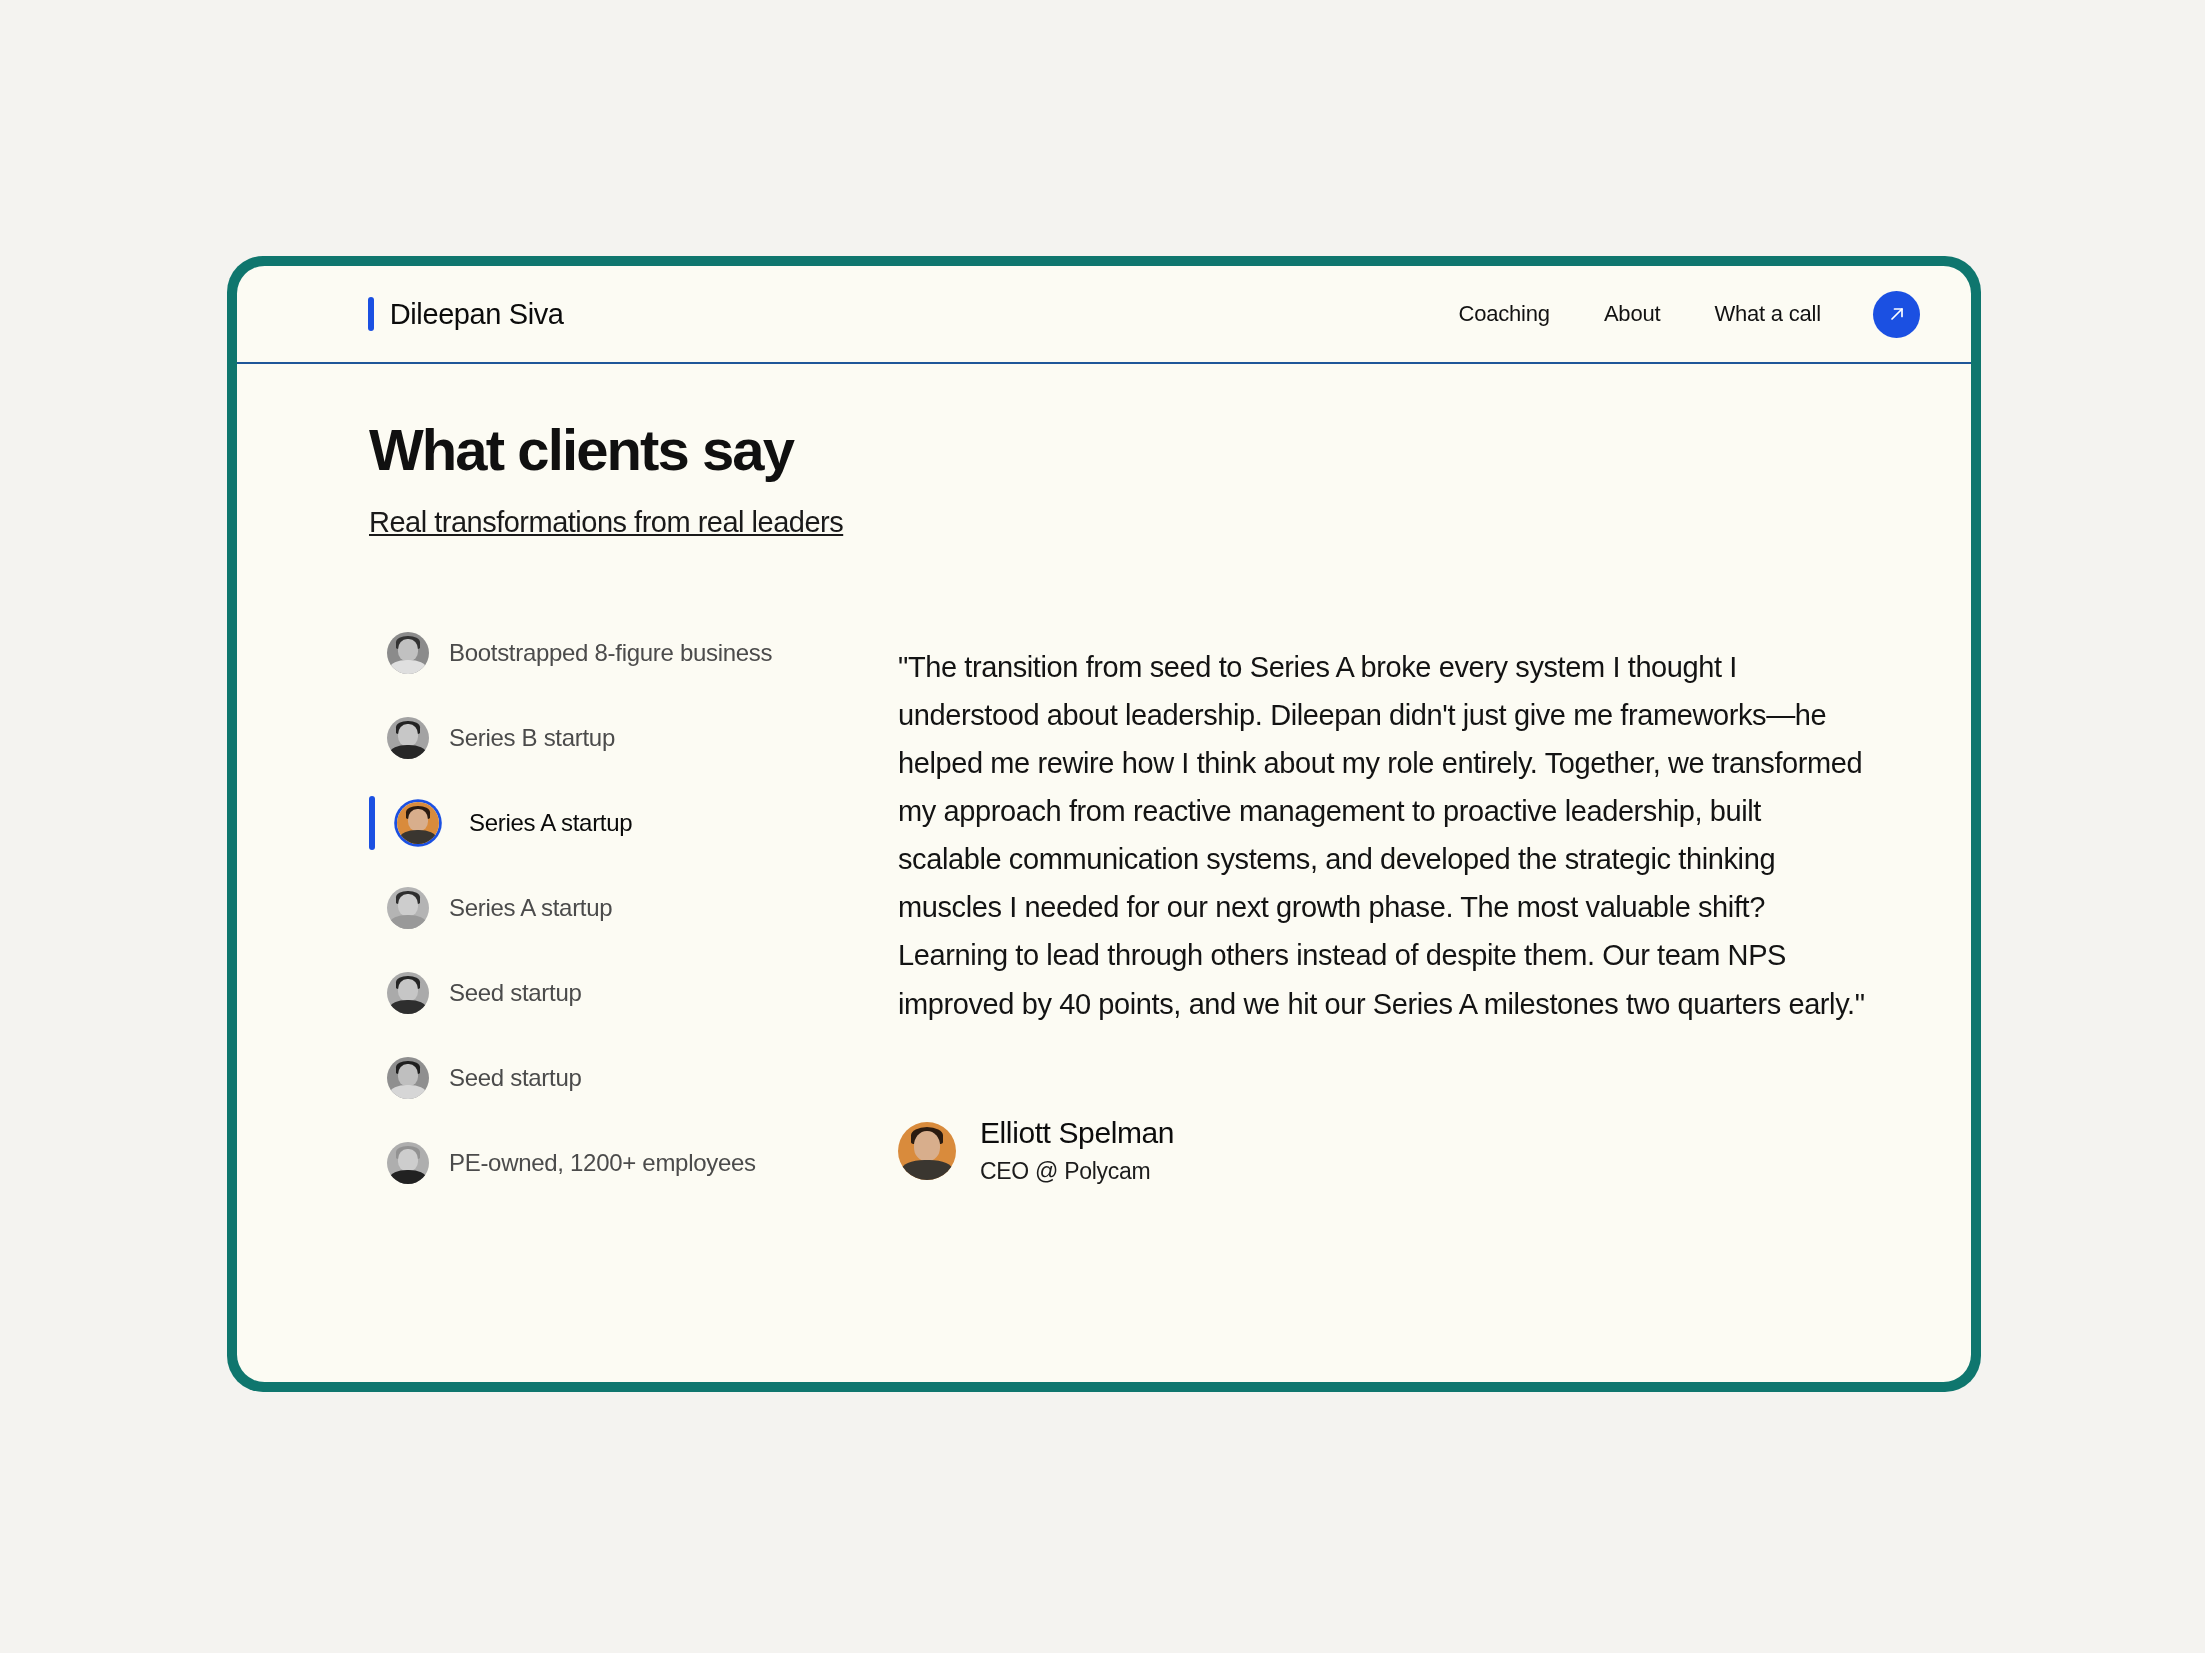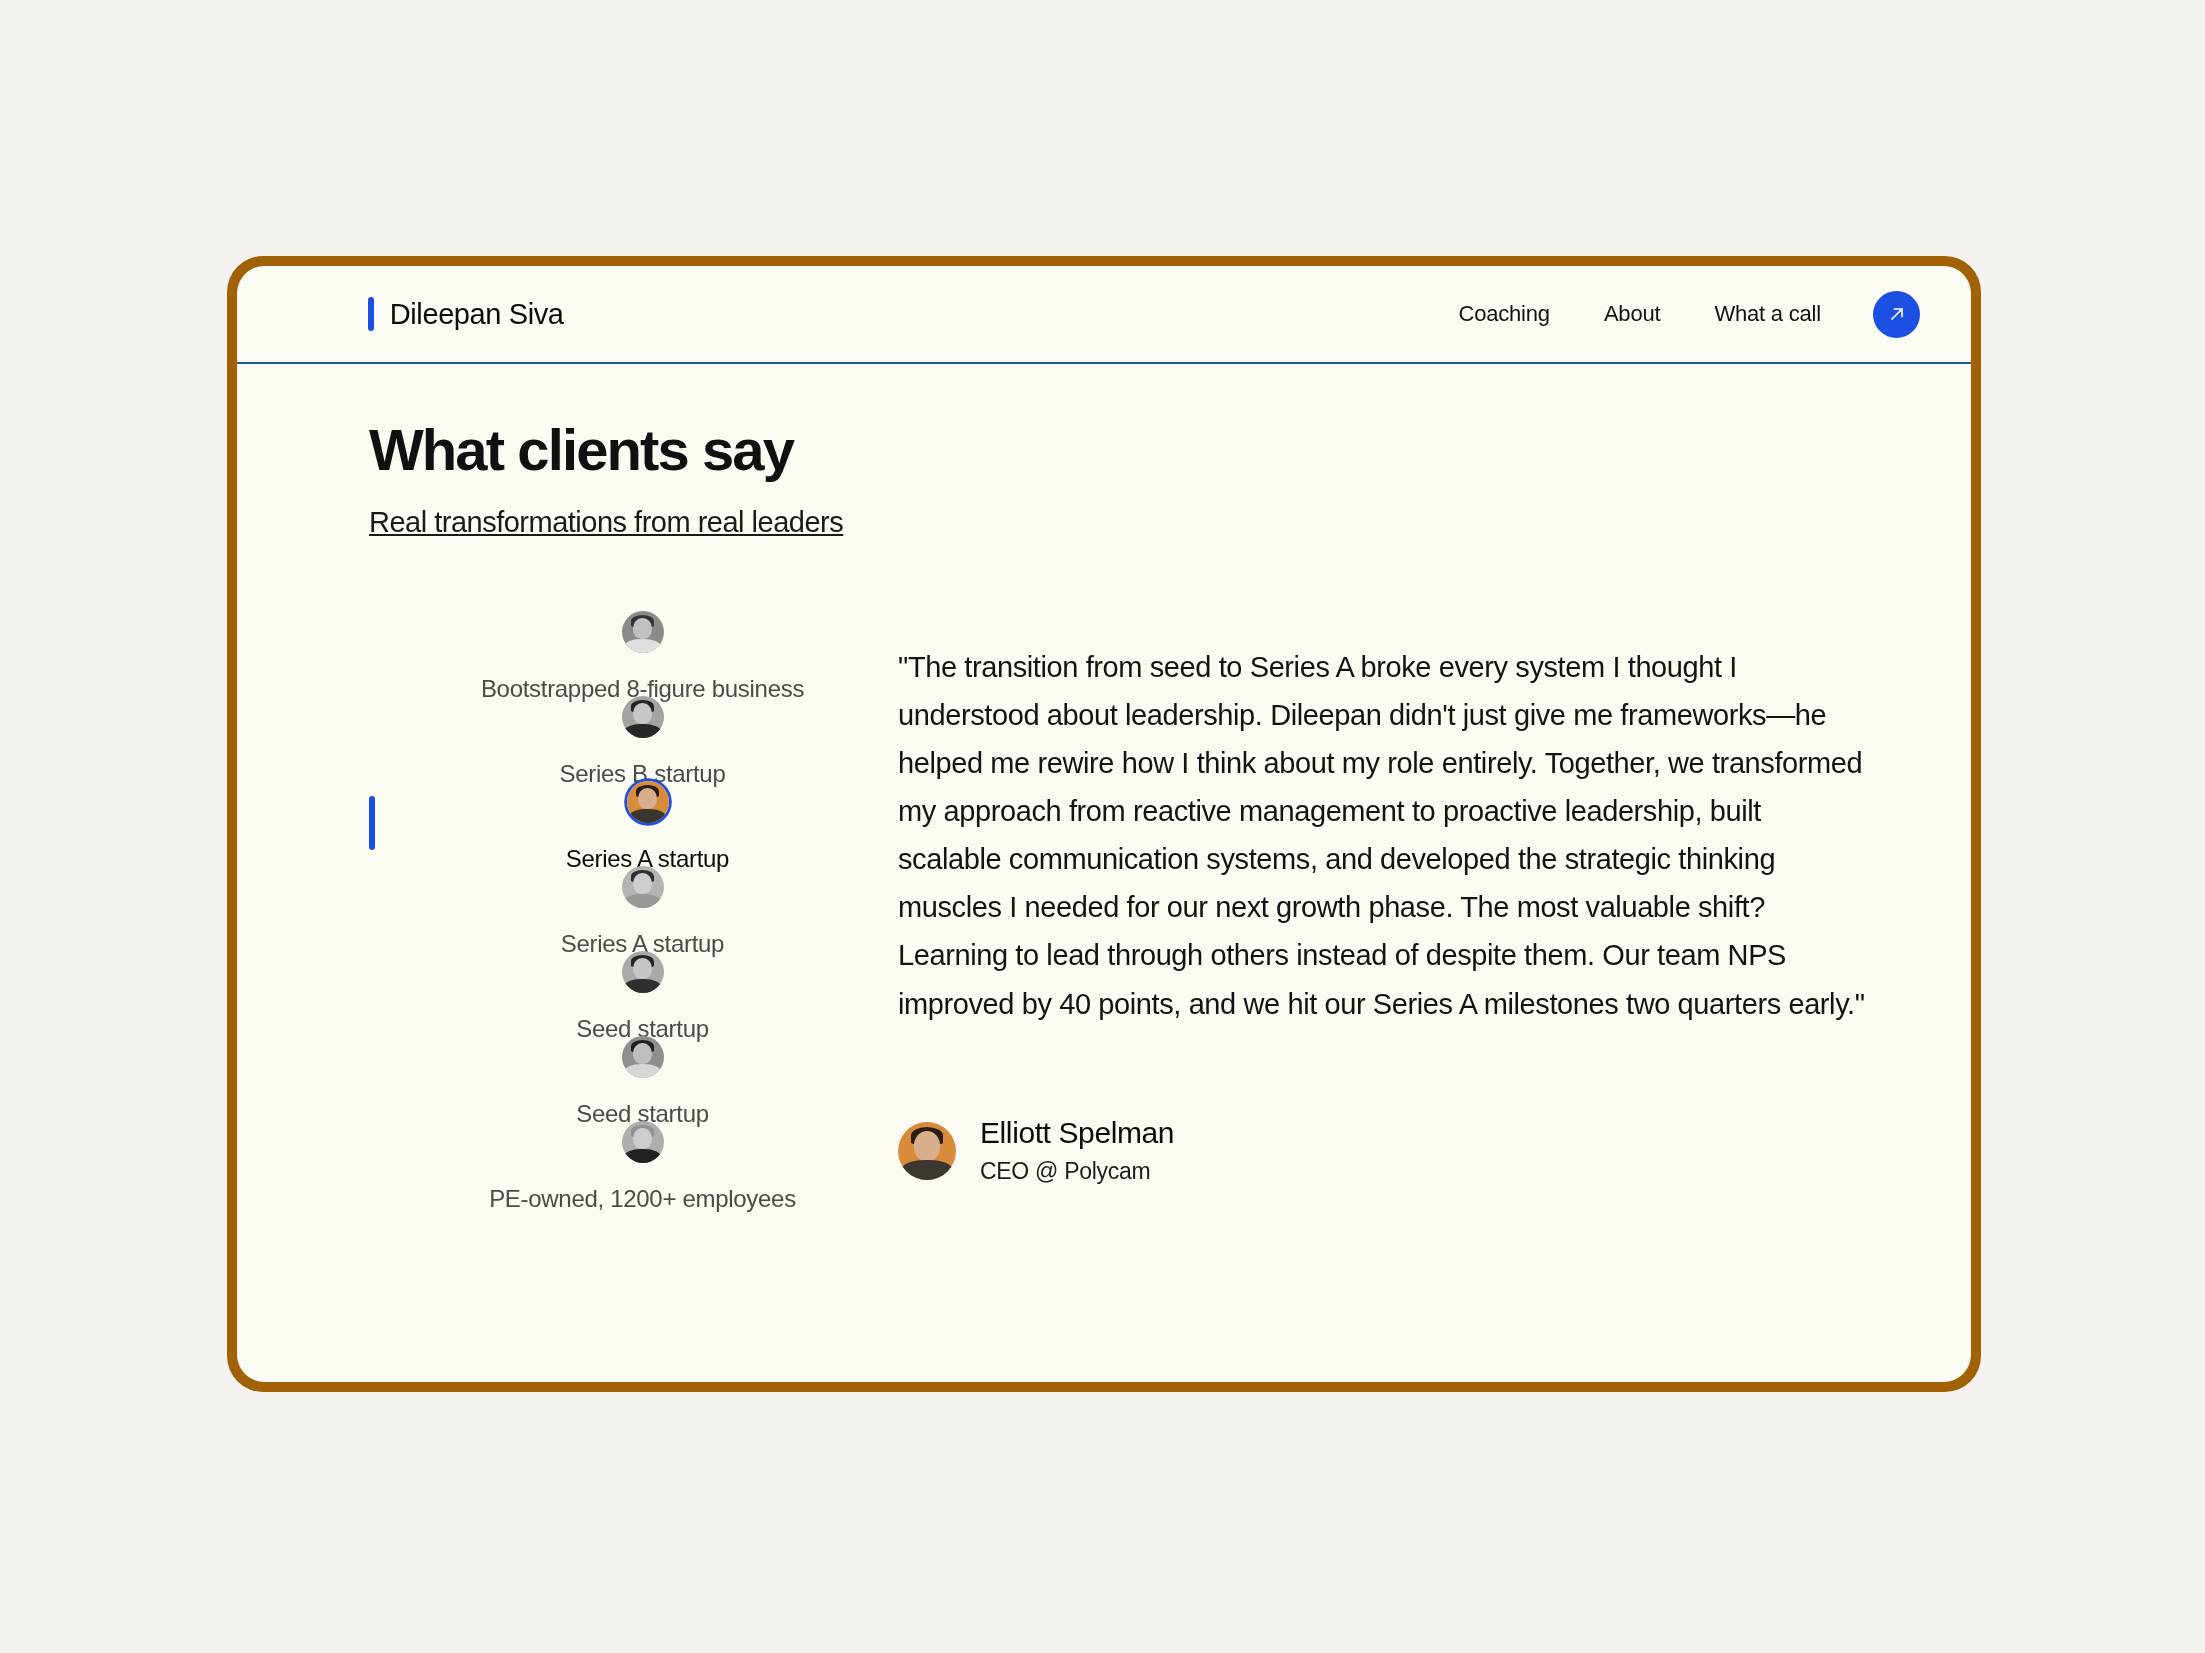--- a/index.html
+++ b/index.html
@@ -12,21 +12,21 @@
     -webkit-font-smoothing: antialiased;
   }
 
   
   .frame {
     position: absolute;
     left: 227px;
     top: 256px;
     width: 1754px;
     height: 1136px;
-    background: #a16207;
+    background: #0f766e;
     border-radius: 36px;
     padding: 10px;
   }
 
   .viewport {
     width: 100%;
     height: 100%;
     background: #FCFBF3;
     border-radius: 27.6px;
     overflow: hidden;
@@ -129,21 +129,20 @@
   }
 
   .client-item {
     display: flex;
     align-items: center;
     gap: 20px;
     height: 85px;
     position: relative;
     padding-left: 18px;
     cursor: pointer;
-    flex-direction: column;
   }
 
   .client-item.tall { height: 95px; align-items: center; }
 
   .active-bar {
     position: absolute;
     left: 0;
     top: 15.4px;
     width: 5.5px;
     height: 54px;

